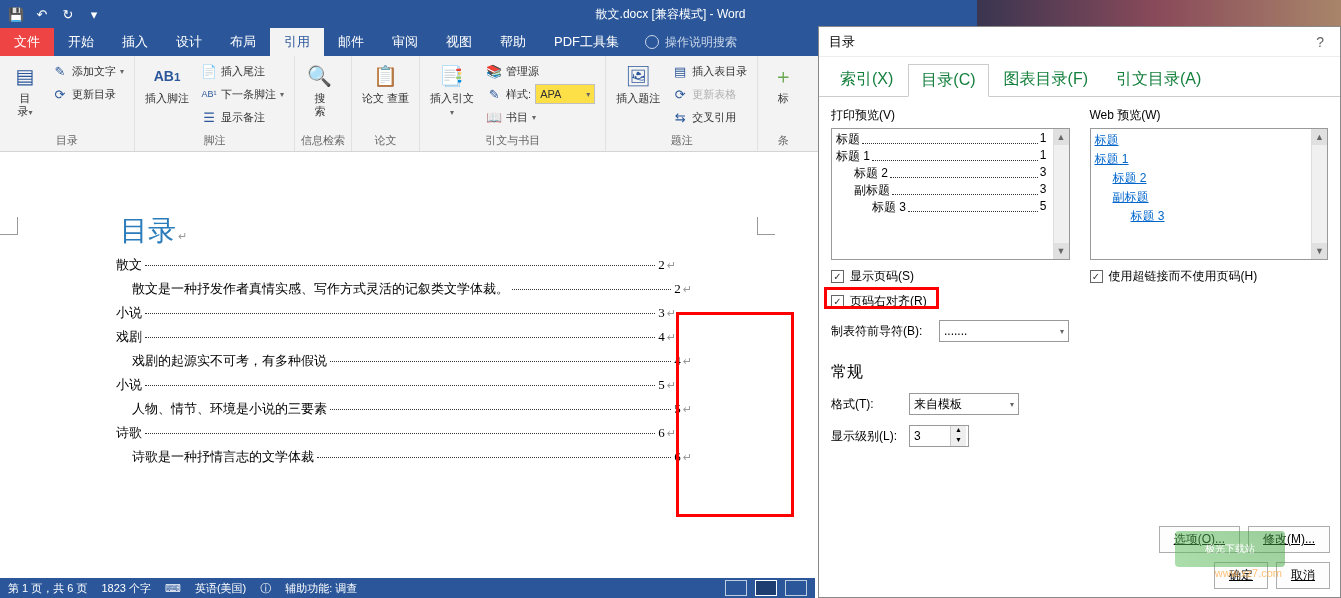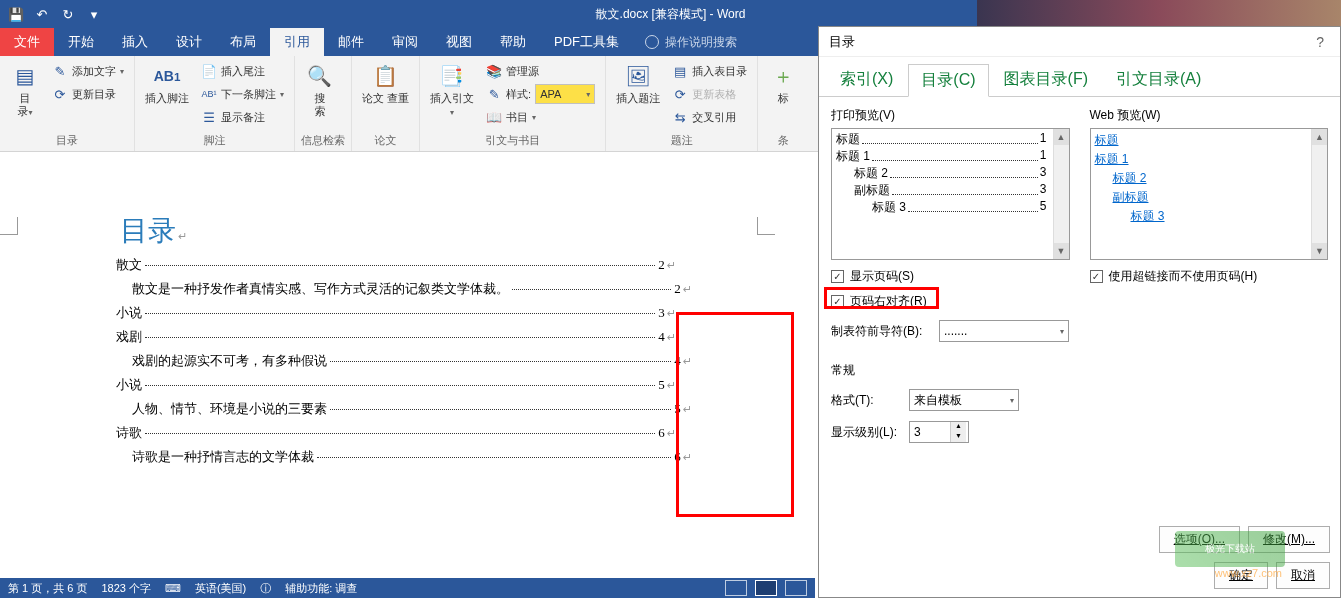--- a/index.html
+++ b/index.html
@@ -70,21 +70,21 @@
 .preview-box .ptext { white-space: nowrap; }
 .preview-box .pdots { flex: 1; border-bottom: 1px dotted #333; margin: 0 2px; position: relative; top: -4px; }
 .pscroll { position: absolute; right: 0; top: 0; bottom: 0; width: 16px; background: #f0f0f0; border-left: 1px solid #ddd; }
 .pscroll-btn { height: 16px; background: #e0e0e0; display: flex; align-items: center; justify-content: center; font-size: 9px; color: #666; }
 .web-preview a { color: #0066cc; text-decoration: underline; display: block; padding: 1px 0; }
 .chk-row { display: flex; align-items: center; gap: 6px; margin-top: 8px; font-size: 12px; }
 .chk { width: 13px; height: 13px; border: 1px solid #666; display: inline-flex; align-items: center; justify-content: center; font-size: 10px; color: #333; }
 .form-row { display: flex; align-items: center; gap: 8px; margin-top: 10px; font-size: 12px; }
 .form-label { width: 100px; }
 .combo { border: 1px solid #999; background: #fff; height: 22px; display: flex; align-items: center; padding: 0 4px; justify-content: space-between; }
-.section-h { font-size: 12px; margin-top: 20px; margin-bottom: 6px; }
+.section-h { font-size: 16px; margin-top: 20px; margin-bottom: 6px; }
 .spinner { display: flex; border: 1px solid #999; height: 22px; width: 60px; }
 .spinner input { border: none; width: 40px; padding: 0 4px; font-size: 12px; }
 .spinner-btns { display: flex; flex-direction: column; width: 16px; border-left: 1px solid #ccc; }
 .spinner-btns div { flex: 1; font-size: 7px; text-align: center; background: #eee; }
 .dlg-footer { position: absolute; bottom: 8px; right: 10px; display: flex; gap: 8px; align-items: center; text-decoration: underline; }
 .dlg-btn { border: 1px solid #adadad; background: #fdfdfd; padding: 4px 14px; font-size: 12px; }
 .red-box2 { position: absolute; border: 3px solid #ff0000; }
 
 
 .statusbar { position: absolute; bottom: 0; left: 0; width: 815px; height: 20px; background: #2b579a; color: #fff; display: flex; align-items: center; font-size: 11px; padding: 0 8px; gap: 14px; }

